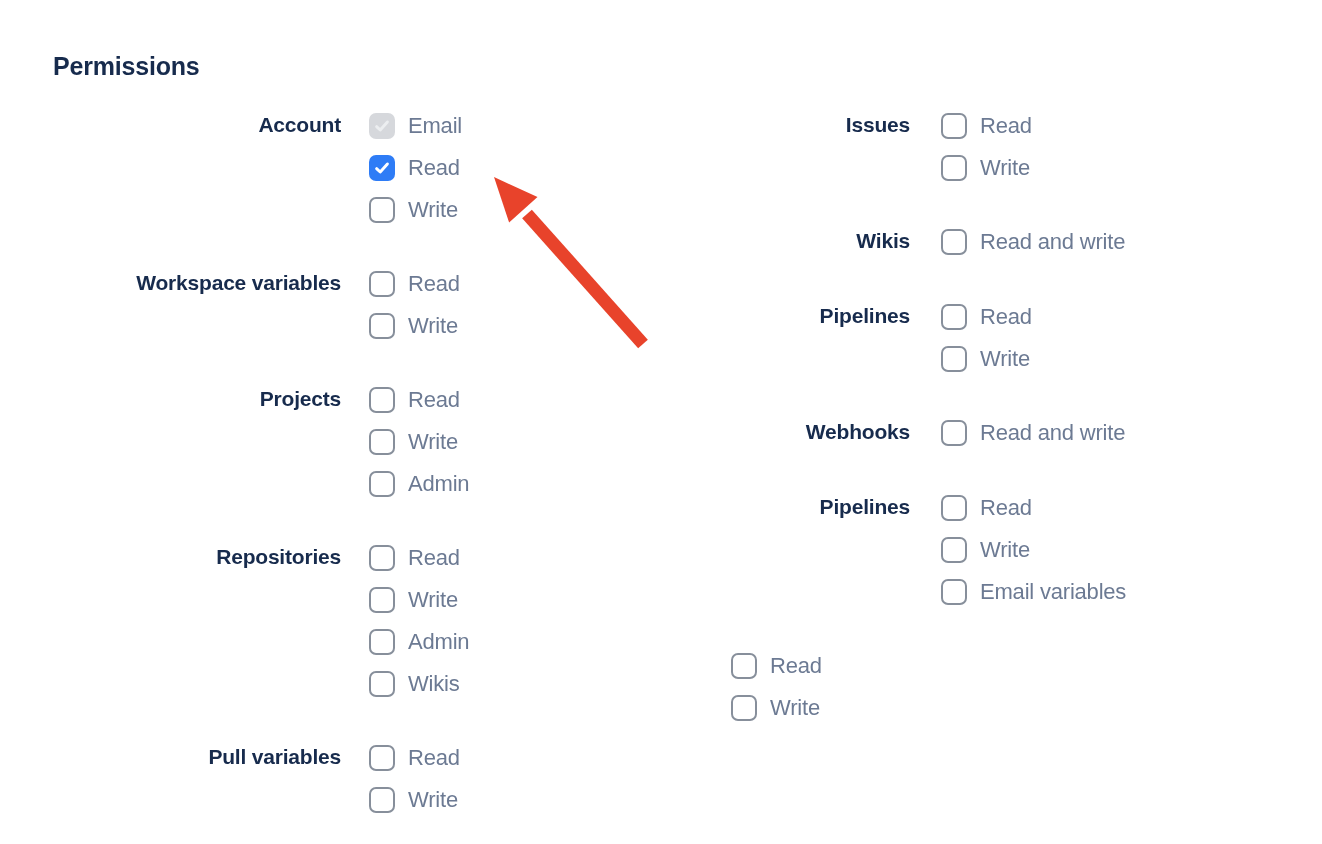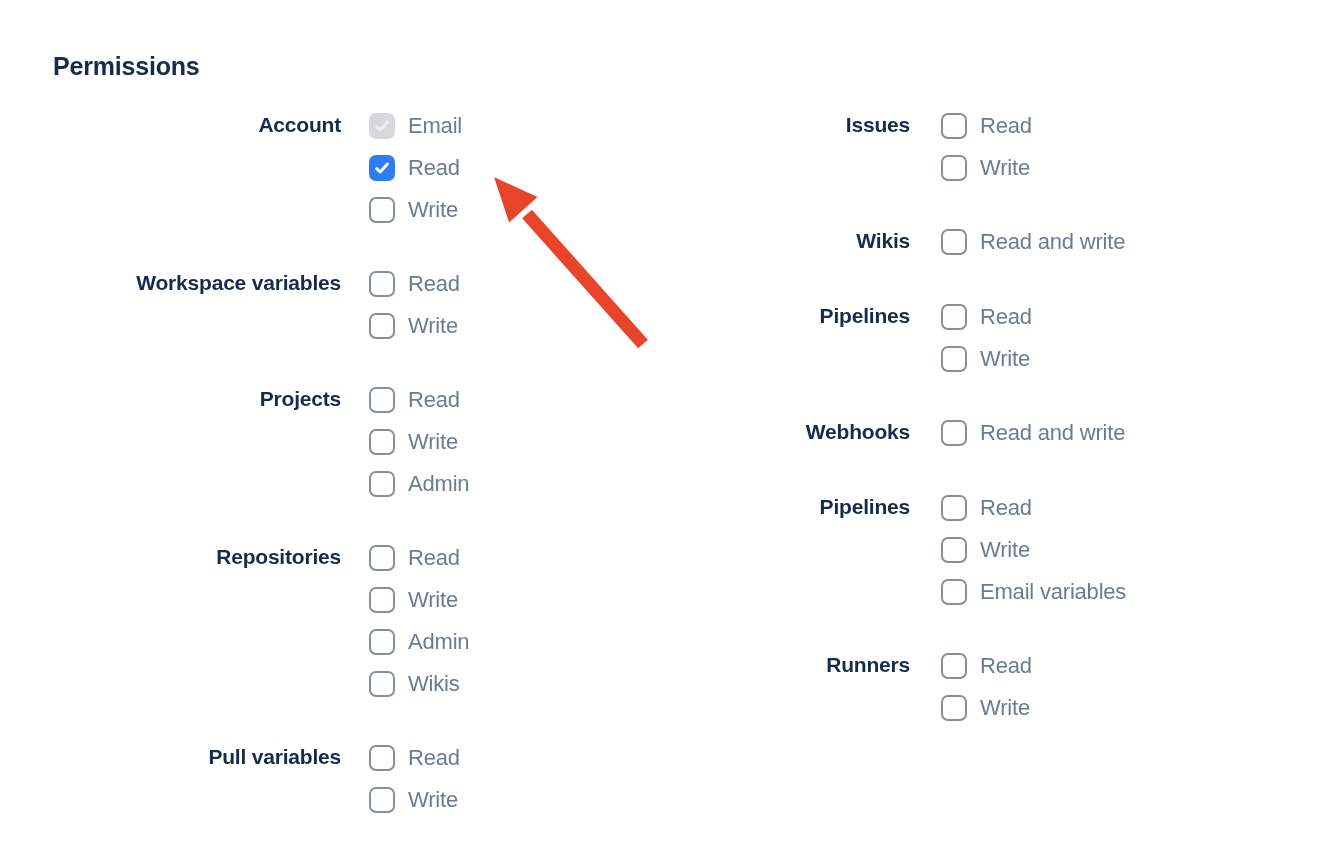--- a/index.html
+++ b/index.html
@@ -321,21 +321,20 @@
   <label class="option">
     <span class="checkbox unchecked">
       
     </span>
     <span class="option-label">Email variables</span>
   </label>
 </div>
   </div>
 
   <div class="group">
-    <div class="group-label">Runners</div>
     <div class="options">
   <label class="option">
     <span class="checkbox unchecked">
       
     </span>
     <span class="option-label">Read</span>
   </label>
 
   <label class="option">
     <span class="checkbox unchecked">

